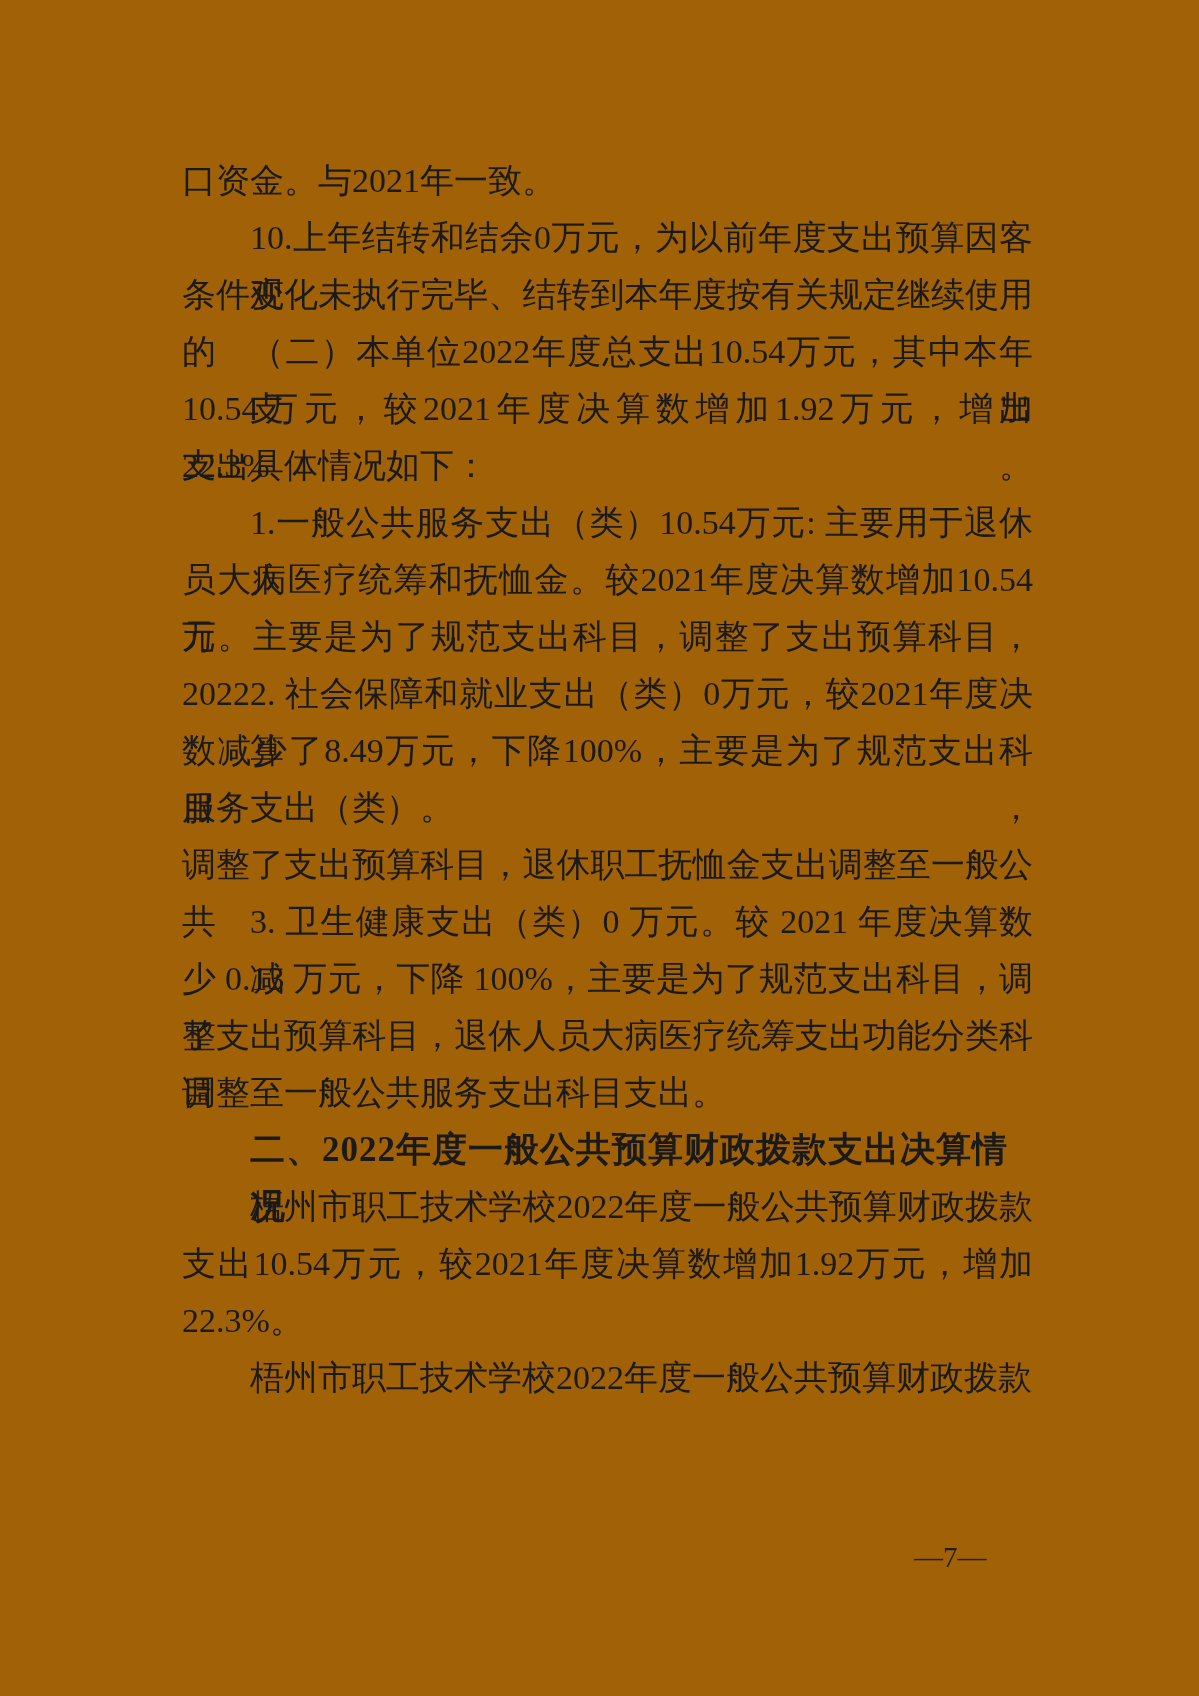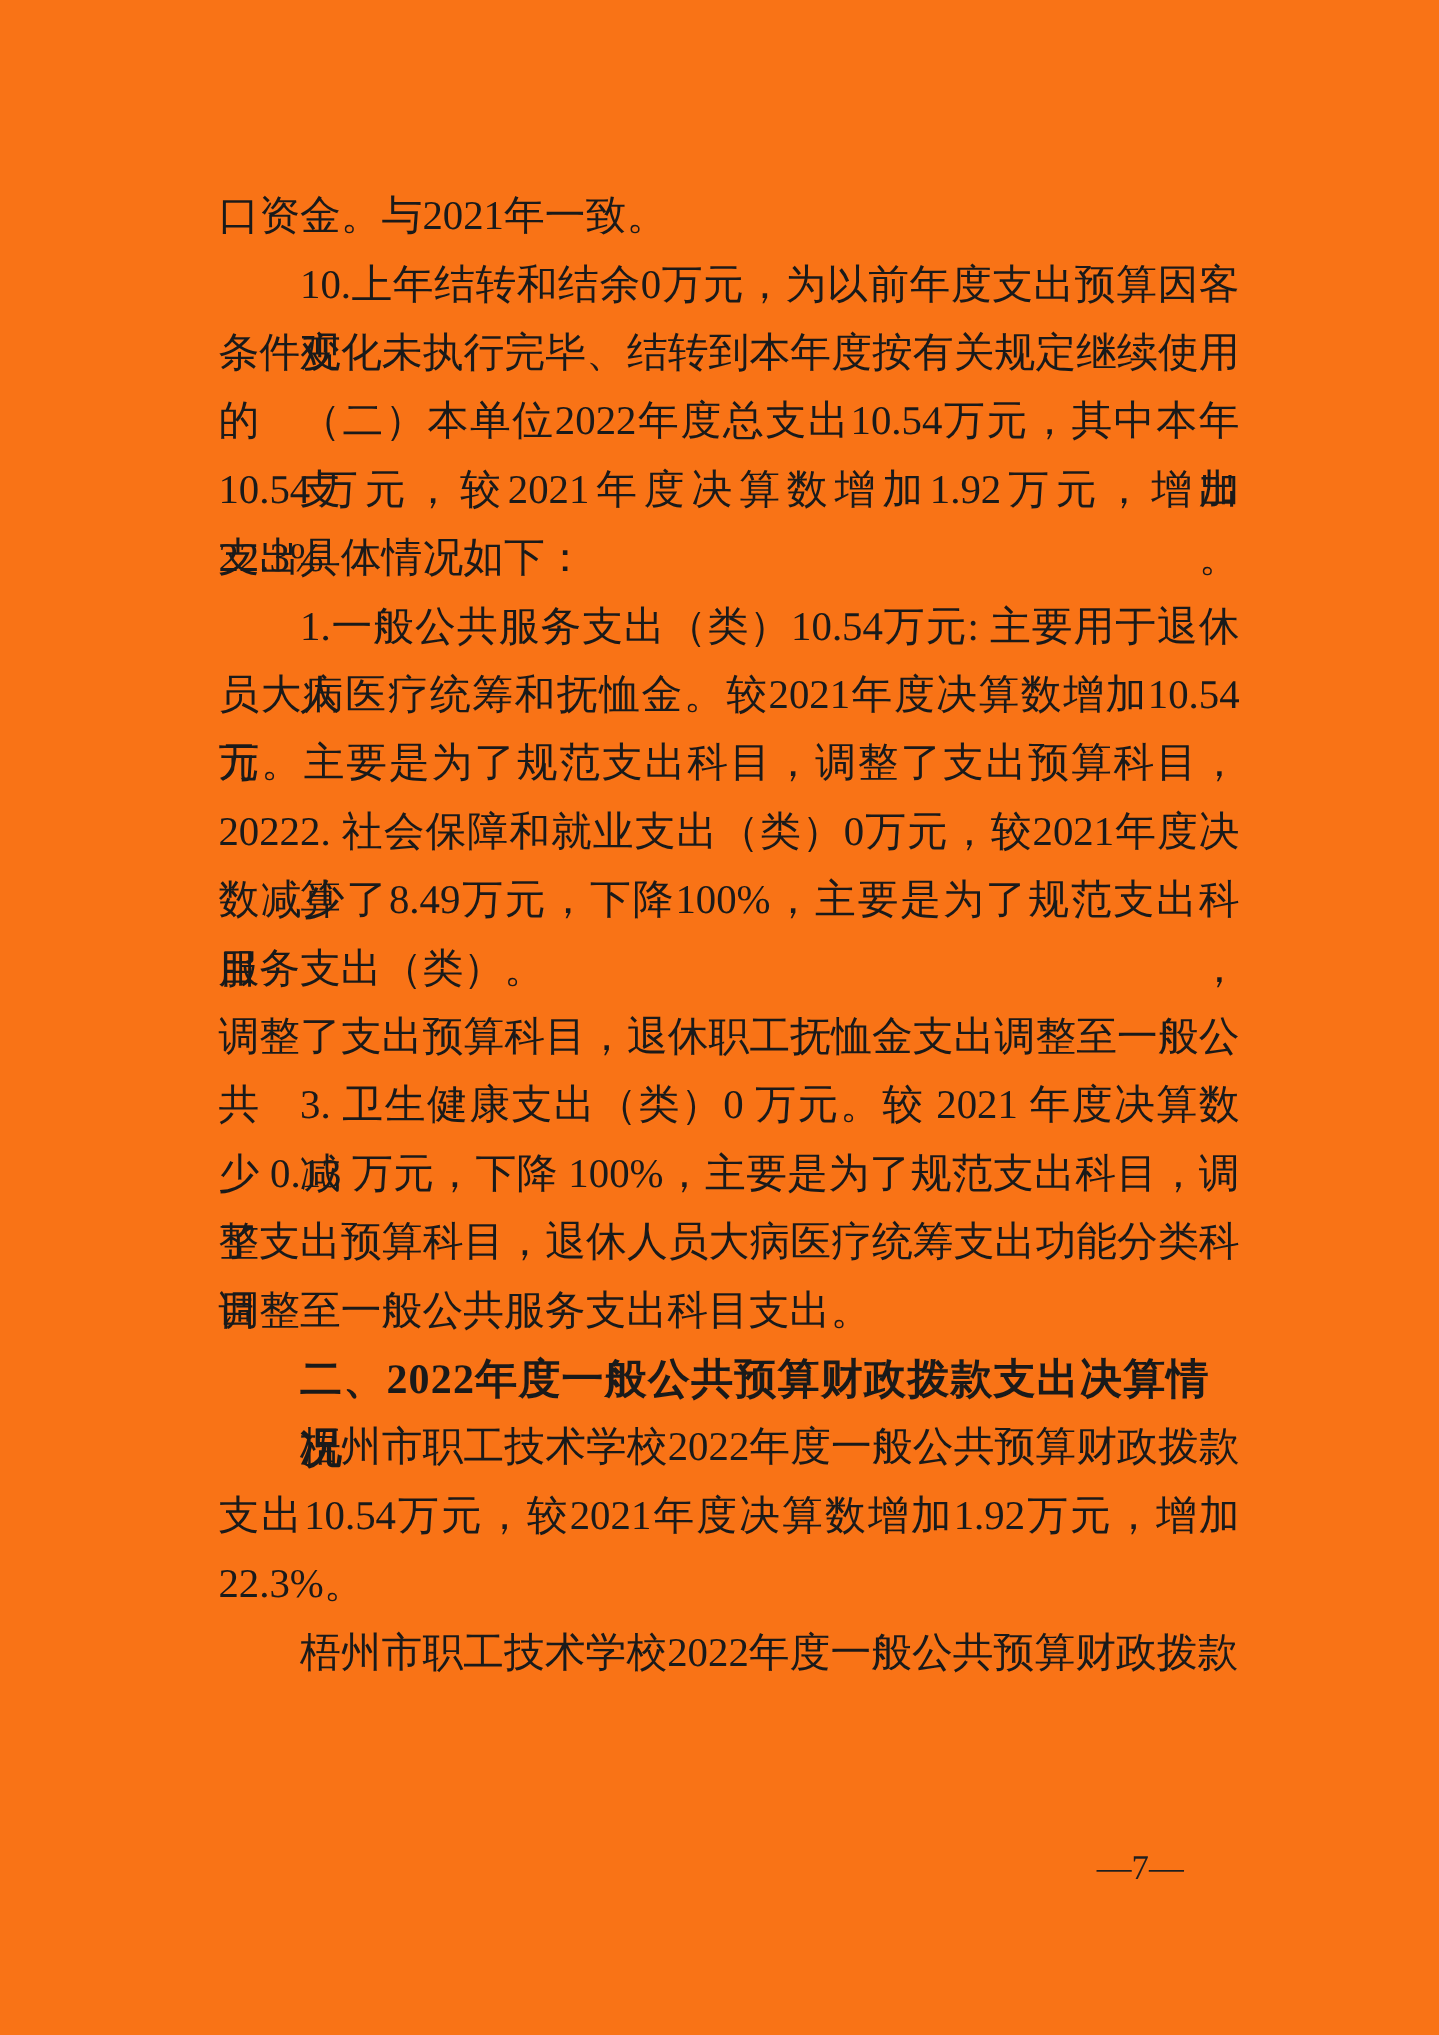--- a/index.html
+++ b/index.html
@@ -11,21 +11,21 @@
     height: 1696px;
     background: #ffffff;
     position: relative;
     overflow: hidden;
     font-family: "Liberation Serif", "DejaVu Serif", serif;
     color: #1a1a1a;
   }
   .page {
     position: absolute;
     inset: 0;
-    background: #f97316;
+    background: #a16207;
   }
   .text-block {
     position: absolute;
     left: 182px;
     top: 152px;
     width: 851px;
   }
   .line {
     height: 57px;
     line-height: 57px;

